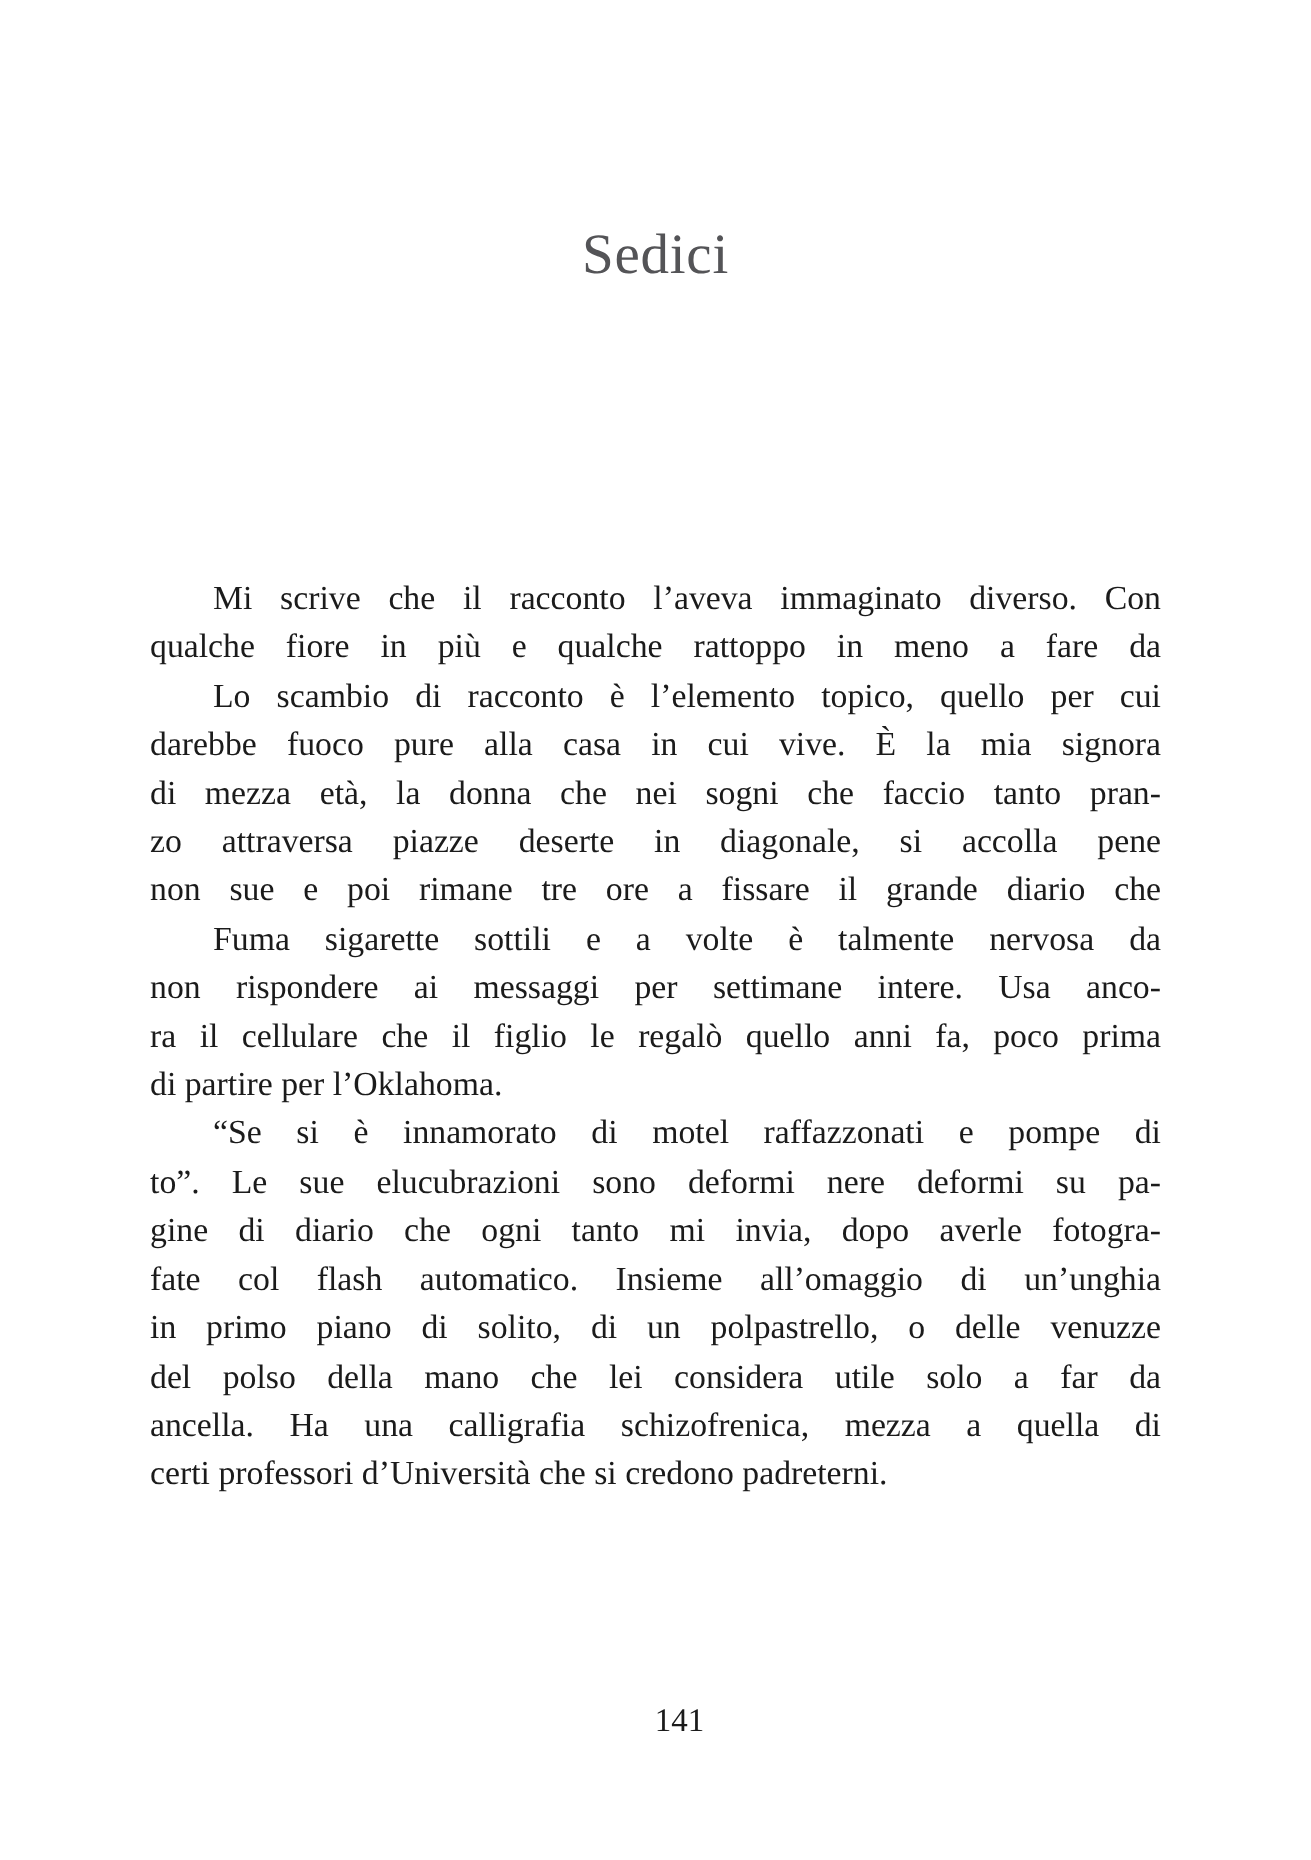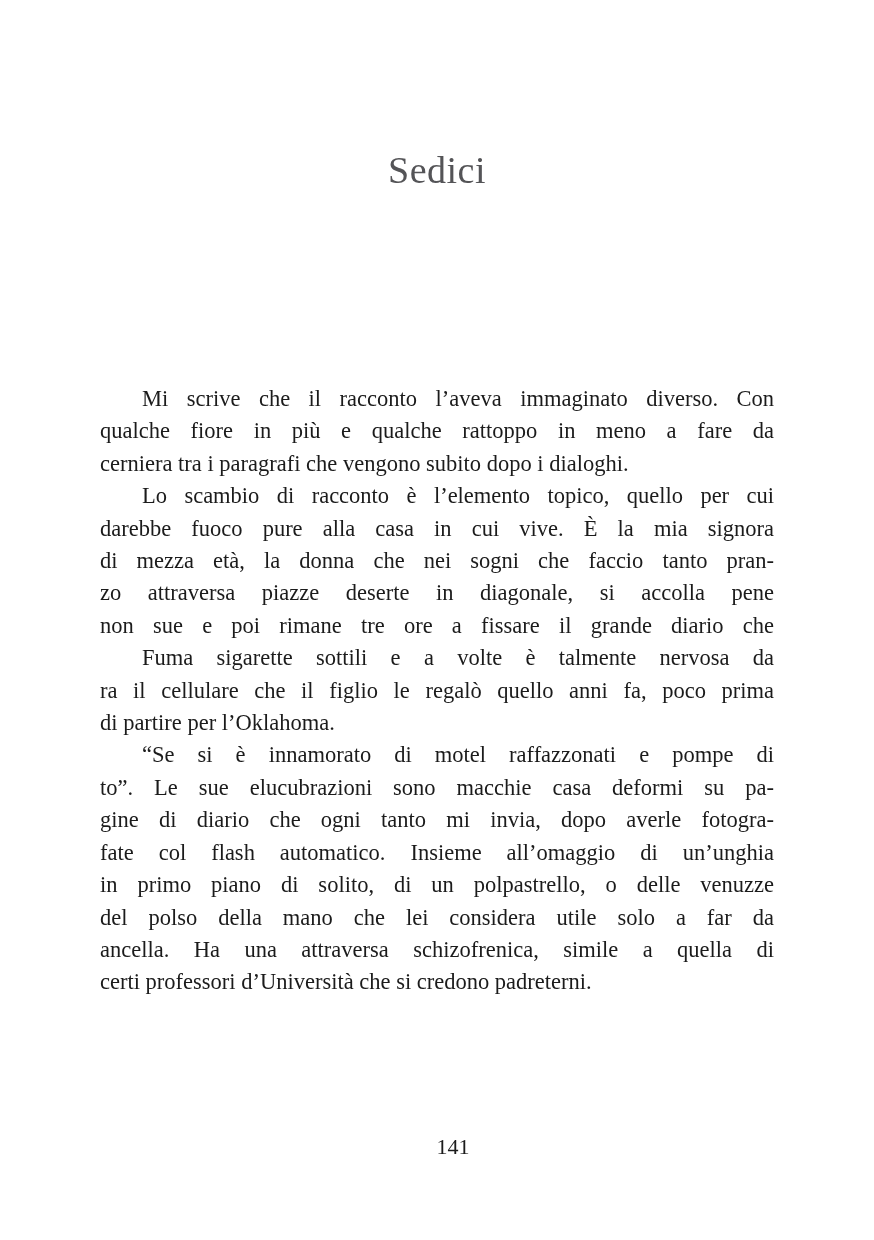--- a/index.html
+++ b/index.html
@@ -62,33 +62,33 @@
 </style>
 </head>
 <body>
 
 <div class="page">
   <div class="chapter-title">Sedici</div>
 
   <div class="text-block">
       <div class="line first">Mi scrive che il racconto l’aveva immaginato diverso. Con</div>
       <div class="line">qualche fiore in più e qualche rattoppo in meno a fare da</div>
-      <div class="line last">cerniera tra i paragrafi che vengono subito dopo i dialoghi.</div>
       <div class="line first">Lo scambio di racconto è l’elemento topico, quello per cui</div>
       <div class="line">darebbe fuoco pure alla casa in cui vive. È la mia signora</div>
       <div class="line">di mezza età, la donna che nei sogni che faccio tanto pran-</div>
       <div class="line">zo attraversa piazze deserte in diagonale, si accolla pene</div>
       <div class="line">non sue e poi rimane tre ore a fissare il grande diario che</div>
       <div class="line first">Fuma sigarette sottili e a volte è talmente nervosa da</div>
+      <div class="line">non rispondere ai messaggi per settimane intere. Usa anco-</div>
       <div class="line">ra il cellulare che il figlio le regalò quello anni fa, poco prima</div>
       <div class="line last">di partire per l’Oklahoma.</div>
       <div class="line first">“Se si è innamorato di motel raffazzonati e pompe di</div>
-      <div class="line">to”. Le sue elucubrazioni sono macchie casa deformi su pa-</div>
+      <div class="line">to”. Le sue elucubrazioni sono deformi nere deformi su pa-</div>
       <div class="line">gine di diario che ogni tanto mi invia, dopo averle fotogra-</div>
       <div class="line">fate col flash automatico. Insieme all’omaggio di un’unghia</div>
       <div class="line">in primo piano di solito, di un polpastrello, o delle venuzze</div>
       <div class="line">del polso della mano che lei considera utile solo a far da</div>
-      <div class="line">ancella. Ha una attraversa schizofrenica, simile a quella di</div>
+      <div class="line">ancella. Ha una calligrafia schizofrenica, mezza a quella di</div>
       <div class="line last">certi professori d’Università che si credono padreterni.</div>
     </div>
 
   <div class="page-number">141</div>
 </div>
 
 </body></html>

